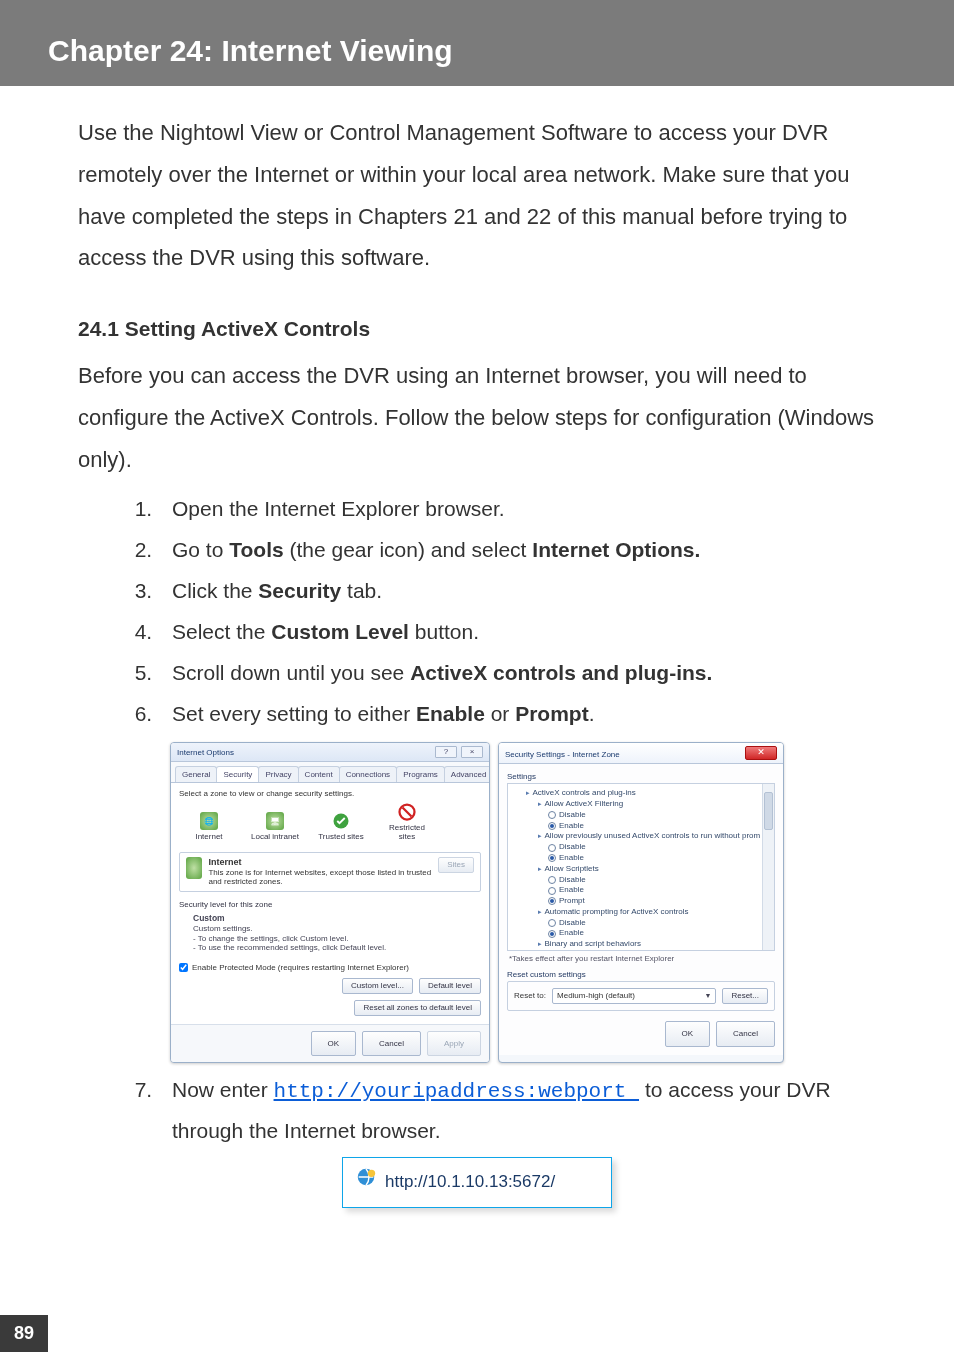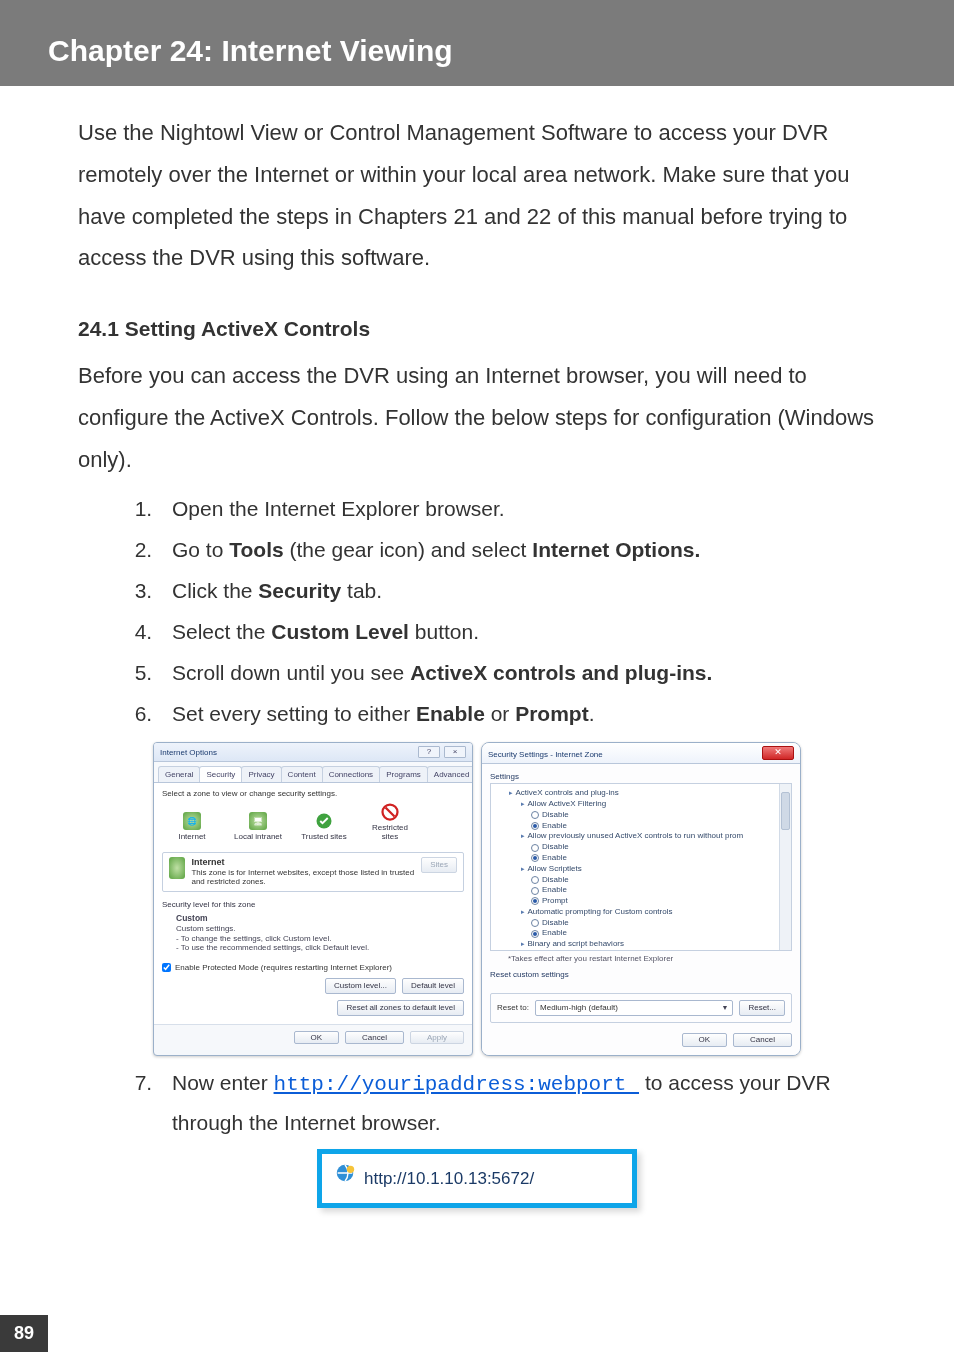--- a/index.html
+++ b/index.html
@@ -105,26 +105,26 @@
 
   .sec-level { margin-top:8px; }
   .sec-level .lbl { color:#334; margin-bottom:2px; }
   .sec-level .custom-box { padding:2px 14px; color:#445; }
   .sec-level b { font-size:8.5px; }
 
   .chk-row { display:flex; align-items:center; gap:4px; margin-top:8px; }
   .chk-row input { width:9px; height:9px; }
 
   .btn-row { display:flex; gap:6px; justify-content:flex-end; margin-top:6px; }
-  .winbtn.big { padding:1px 16px; }
+  .winbtn.big { padding:7px 16px; }
 
   .bottom-btns { display:flex; gap:6px; justify-content:flex-end; padding:6px 8px; background:#f6f8fb; border-top:1px solid #d7dfea; }
 
   
-  .ss { width: 320px; border-radius: 8px; }
+  .ss { width: 286px; }
   .ss .win-title { background:linear-gradient(#fff,#eef3fb); }
   .ss .close-red {
     width:32px; height:14px; background:linear-gradient(#f07a7a,#d02626);
     border:1px solid #a11; border-radius:2px; color:#fff; font-size:9px;
     display:flex; align-items:center; justify-content:center;
   }
   .ss-body { background:#fdfdfe; padding:6px 8px 8px 8px; }
   .group-label { color:#243a63; margin:2px 0 2px 0; }
   .tree {
     border:1px solid #c5d0e0; background:#fff; padding:4px 6px 12px 6px;
@@ -132,35 +132,35 @@
   }
   .tree ul { list-style:none; padding-left:12px; }
   .tree li { color:#344a6b; font-size:8px; line-height:1.35; }
   .tree li.cat::before { content:"▸"; color:#5a7cb0; margin-right:3px; font-size:7px; }
   .radio-row { display:flex; align-items:center; gap:3px; padding-left:10px; color:#444; }
   .radio-row .r { width:8px;height:8px;border:1px solid #6c83a3;border-radius:50%;display:inline-flex;align-items:center;justify-content:center; }
   .radio-row .r.sel::after { content:""; width:4px;height:4px;background:#2a5aa8;border-radius:50%; }
   .tree-scroll { position:absolute; right:0; top:0; bottom:0; width:12px; background:#eef2f7; border-left:1px solid #d2dbe7; }
   .tree-scroll .thumb { position:absolute; left:1px; right:1px; top:8px; height:38px; background:#cfd9e6; border:1px solid #b3c1d4; border-radius:2px; }
 
-  .note { color:#556; padding:3px 2px 4px 2px;margin-left:16px; }
-  .reset-box { border:1px solid #c5d0e0; border-radius:2px; padding:6px 6px; margin-top:14px; }
+  .note { color:#556; padding:3px 2px 4px 2px; }
+  .reset-box { border:1px solid #c5d0e0; border-radius:2px; padding:6px 6px; margin-top:2px; }
   .reset-row { display:flex; align-items:center; gap:6px; }
   .dd { flex:1; background:#fff; border:1px solid #a9b8cf; padding:2px 4px; display:flex; justify-content:space-between; align-items:center; border-radius:2px; }
   .dd .arw { font-size:7px; color:#445; }
 
   
   .step-continue { padding-left: 6px; }
 
   a.link { color:#0b5dd7; text-decoration:underline;font-family:Liberation Mono, monospace; }
 
   
   .addr-box {
-    width: 320px; margin: 6px auto 0 auto;
-    border:5px solid #0ea5e9; padding:8px 12px;
+    width: 270px; margin: 6px auto 0 auto;
+    border:1px solid #0ea5e9; padding:8px 12px;
     display:flex; align-items:center; gap:8px;
     box-shadow: 4px 4px 6px rgba(0,0,0,.15);
     font-size:17px; color:#1b3a66; font-family: "Segoe UI", Arial, sans-serif;
     background:#fff;
   }
   .addr-box svg { width:22px; height:22px; }
 
   
   .pgnum {
     position:absolute; left:0; bottom:0;
@@ -326,21 +326,21 @@
                     <span>Disable</span>
                   </li>
               <li class="radio-row">
                     <span class="r"></span>
                     <span>Enable</span>
                   </li>
               <li class="radio-row">
                     <span class="r sel"></span>
                     <span>Prompt</span>
                   </li>
-              <li class="cat">Automatic prompting for Custom controls</li>
+              <li class="cat">Automatic prompting for ActiveX controls</li>
               <li class="radio-row">
                     <span class="r"></span>
                     <span>Disable</span>
                   </li>
               <li class="radio-row">
                     <span class="r sel"></span>
                     <span>Enable</span>
                   </li>
               <li class="cat">Binary and script behaviors</li>
               <li class="radio-row">

